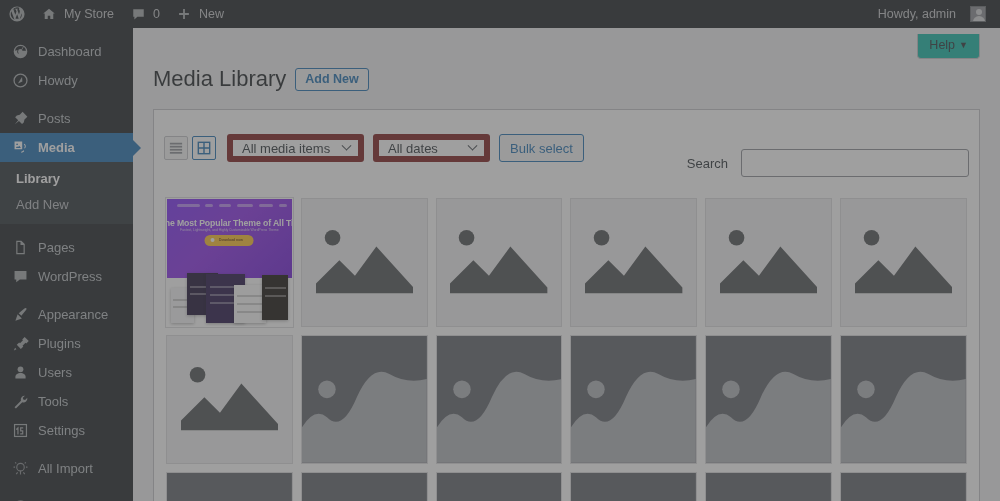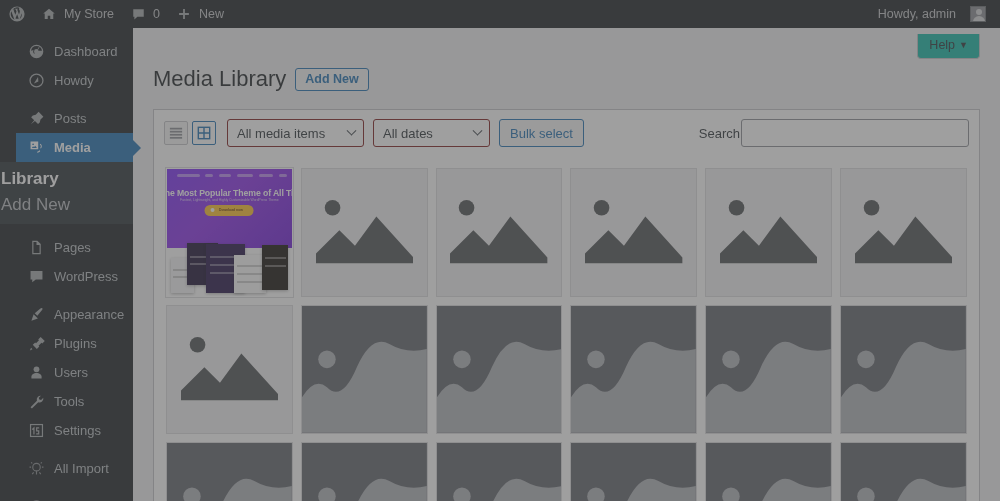--- a/index.html
+++ b/index.html
@@ -42,39 +42,39 @@
 
   
   .sidebar {
     position: absolute; top: 28px; left: 0; width: 133px; bottom: 0;
     background: #1d2327; z-index: 55;
     font-size: 13px;
   }
   .menu-item {
     position: relative;
     display: flex; align-items: center; gap: 9px;
-    height: 29px; padding-left: 11px; color: #b8bcc0; white-space: nowrap; margin-left: 16px;
+    height: 29px; padding-left: 11px; color: #b8bcc0; white-space: nowrap;
   }
   .menu-item .mi-icon { width: 18px; height: 18px; display: flex; align-items: center; justify-content: center; flex: 0 0 18px; }
   .menu-item .mi-icon svg { display: block; }
   .menu-item.current {
     background: #2271b1; color: #fff; font-weight: bold;
   }
   .menu-item.current .mi-icon svg { fill: #fff; }
   .menu-item.current::after {
     content: ""; position: absolute; right: -8px; top: 50%;
     margin-top: -8px; width: 0; height: 0;
     border-top: 8px solid transparent; border-bottom: 8px solid transparent;
     border-left: 8px solid #2271b1;
   }
   .menu-sep { height: 9px; }
   .submenu { background: #2c3338; padding: 4px 0 6px 0; }
   .submenu-item {
-    display: block; padding: 4px 11px 4px 1px;
-    color: #b8bcc0; font-size: 17px; line-height: 18px;
+    display: block; padding: 4px 11px 4px 16px;
+    color: #b8bcc0; font-size: 13px; line-height: 18px;
   }
   .submenu-item.current { color: #fff; font-weight: bold; }
   .collapse { color: #a7aaad; }
 
   
   .content {
     position: absolute; top: 28px; left: 133px; right: 0; bottom: 0;
     background: #f0f0f1; overflow: hidden;
   }
   .help-wrap { display: flex; justify-content: flex-end; padding: 6px 20px 0 0; }
@@ -102,39 +102,39 @@
   }
   .mode-switch { display: flex; gap: 4px; margin-right: 2px; }
   .mode-btn {
     width: 24px; height: 24px; border: 1px solid #c3c4c7; background: #f6f7f7;
     border-radius: 2px; display: flex; align-items: center; justify-content: center;
   }
   .mode-btn.active { border-color: #2271b1; background: #fff; }
   .mode-btn svg { display: block; }
 
   .sel {
-    position: relative; border: 1px solid #7f1d1d; background: #fff;
+    position: relative; border: 6px solid #7f1d1d; background: #fff;
     border-radius: 3px; height: 28px; min-width: 110px;
     font-size: 13px; color: #2c3338;
     display: flex; align-items: center; padding: 0 26px 0 9px;
   }
   .sel .arrow {
     position: absolute; right: 8px; top: 50%; margin-top: -2px;
     width: 7px; height: 7px;
     border-right: 1.6px solid #3c434a; border-bottom: 1.6px solid #3c434a;
     transform: translateY(-55%) rotate(45deg);
   }
   .sel.media { min-width: 137px; }
   .sel.dates { min-width: 117px; }
   .bulk-btn {
     border: 1px solid #2271b1; color: #2271b1; background: #f6f7f7;
     border-radius: 3px; font-size: 13px; height: 28px;
     padding: 0 10px; display: flex; align-items: center;
   }
-  .search-wrap { margin-left: auto; display: flex; align-items: center; gap: 1px; }
+  .search-wrap { margin-left: auto; display: flex; align-items: center; gap: 13px; margin-top: 30px; }
   .search-label { font-size: 13px; color: #2c3338; }
   .search-input {
     width: 228px; height: 28px; border: 1px solid #8c8f94; background: #fff;
     border-radius: 3px; font-size: 13px; padding: 0 8px;
     font-family: "Liberation Sans", sans-serif; color: #2c3338;
   }
 
   .grid-panel {
     background: #fff; border: 1px solid #c3c4c7; border-top: none;
     padding: 8px 8px 8px 8px;

